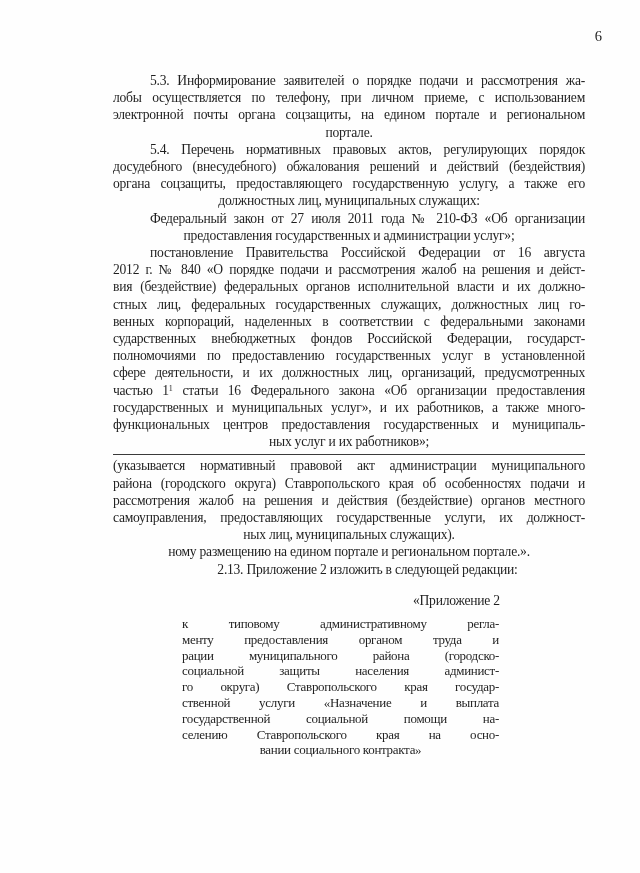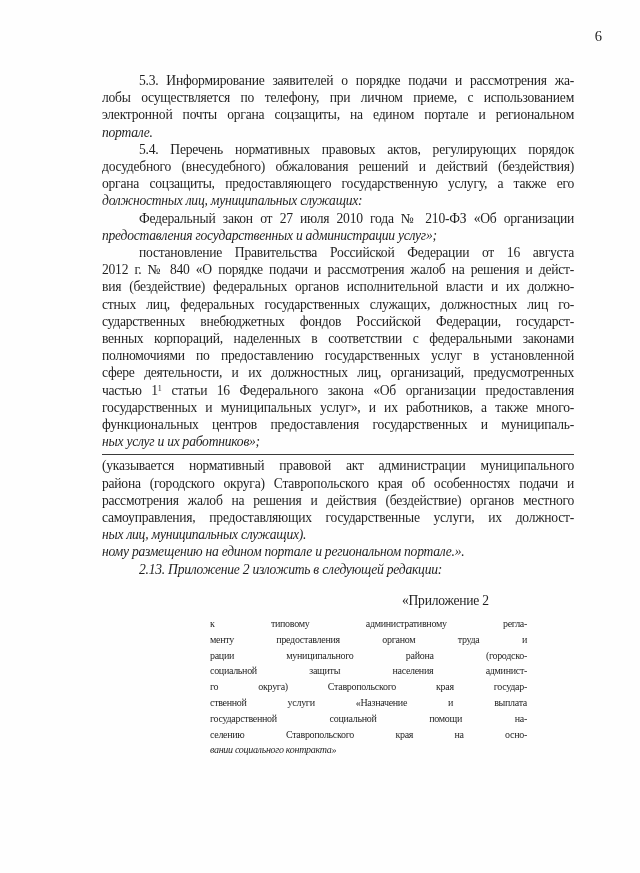--- a/index.html
+++ b/index.html
@@ -15,51 +15,51 @@
     color: #1f1f1f;
     overflow: hidden;
   }
   .pagenum {
     position: absolute;
     top: 28px; right: 38px;
     font-size: 14.5px;
   }
   .content {
     position: absolute;
-    left: 102px; top: 72px;
+    left: 113px; top: 72px;
     width: 472px;
     font-size: 13.6px;
     line-height: 17.2px;
     letter-spacing: -0.25px;
   }
   .ln  { text-align: justify; text-align-last: justify; white-space: normal; }
-  .lnl { text-align: left; font-style: italic; }
+  .lnl { text-align: center; }
   .ind { text-indent: 37px; }
   .rule {
     border: none;
     border-top: 1.6px solid #3a3a3a;
     margin: 4px 0 2px 0;
   }
   sup.fnote {
     font-size: 8px;
     line-height: 0;
     vertical-align: 4.5px;
     letter-spacing: 0;
   }
   .annex-heading {
     margin-top: 14px;
     padding-left: 300px;
     text-align: left;
     text-align-last: left;
   }
   .annex {
     margin-top: 7px;
-    margin-left: 108px;
+    margin-left: 69px;
     width: 317px;
-    font-size: 10px;
+    font-size: 13px;
     line-height: 15.8px;
     letter-spacing: -0.3px;
   }
 </style>
 </head>
 <body>
 
 <div class="page">
 
   <div class="pagenum">6</div>
@@ -74,31 +74,31 @@
     </div>
 
     <div>
       <div class="ln ind">5.4. Перечень нормативных правовых актов, регулирующих порядок</div>
       <div class="ln">досудебного (внесудебного) обжалования решений и действий (бездействия)</div>
       <div class="ln">органа соцзащиты, предоставляющего государственную услугу, а также его</div>
       <div class="lnl">должностных лиц, муниципальных служащих:</div>
     </div>
 
     <div>
-      <div class="ln ind">Федеральный закон от 27 июля 2010 года № 210-ФЗ «Об организации</div>
+      <div class="ln ind">Федеральный закон от 27 июля 2011 года № 210-ФЗ «Об организации</div>
       <div class="lnl">предоставления государственных и администрации услуг»;</div>
     </div>
 
     <div>
       <div class="ln ind">постановление Правительства Российской Федерации от 16 августа</div>
       <div class="ln">2012 г. № 840 «О порядке подачи и рассмотрения жалоб на решения и дейст-</div>
       <div class="ln">вия (бездействие) федеральных органов исполнительной власти и их должно-</div>
       <div class="ln">стных лиц, федеральных государственных служащих, должностных лиц го-</div>
+      <div class="ln">венных корпораций, наделенных в соответствии с федеральными законами</div>
       <div class="ln">сударственных внебюджетных фондов Российской Федерации, государст-</div>
-      <div class="ln">венных корпораций, наделенных в соответствии с федеральными законами</div>
       <div class="ln">полномочиями по предоставлению государственных услуг в установленной</div>
       <div class="ln">сфере деятельности, и их должностных лиц, организаций, предусмотренных</div>
       <div class="ln"><span>частью 1</span><sup class="fnote">1</sup><span> статьи 16 Федерального закона «Об организации предоставления</span></div>
       <div class="ln">государственных и муниципальных услуг», и их работников, а также много-</div>
       <div class="ln">функциональных центров предоставления государственных и муниципаль-</div>
       <div class="lnl">ных услуг и их работников»;</div>
     </div>
 
     <hr class="rule">
 

